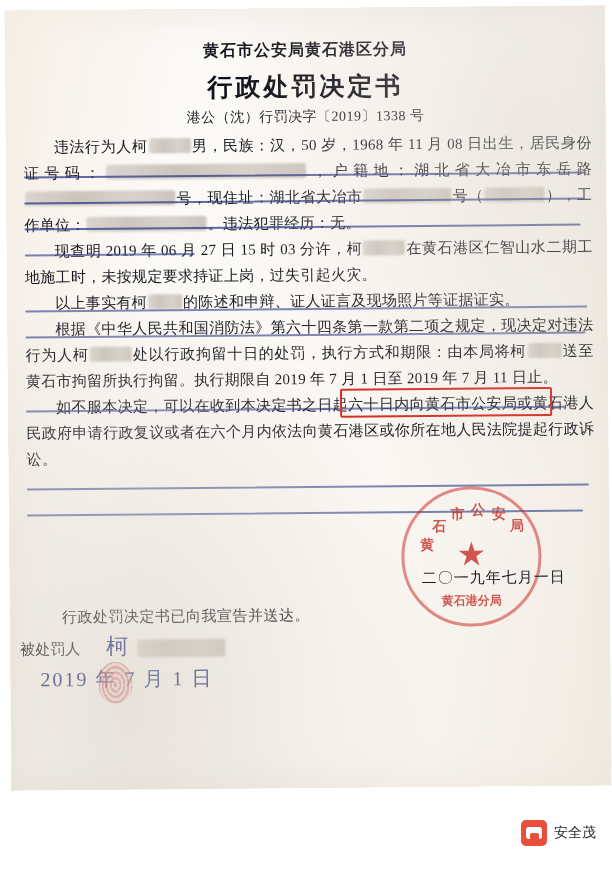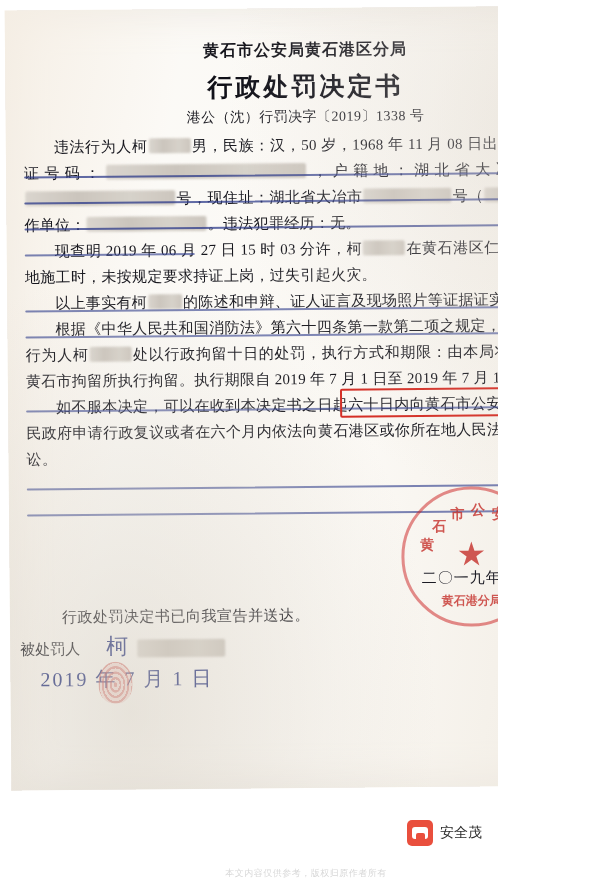--- a/index.html
+++ b/index.html
@@ -9,21 +9,21 @@
   }
   body {
     width: 612px;
     height: 882px;
     overflow: hidden;
     font-family: "Liberation Serif", serif;
   }
 
   #page {
     position: relative;
-    width: 498px;
+    width: 612px;
     height: 882px;
     background: #ffffff;
     overflow: hidden;
   }
 
   
   .paper {
     position: absolute;
     left: 6px;
     top: 8px;
@@ -365,15 +365,14 @@
       <div class="fingerprint"></div>
 
     </div>
   </div>
 
   <div class="account">
     <div class="logo"></div>
     <div class="name">安全茂</div>
   </div>
 
-  <div class="footer-note">本文内容仅供参考，版权归原作者所有</div>
 
 </div>
 
 </body></html>

